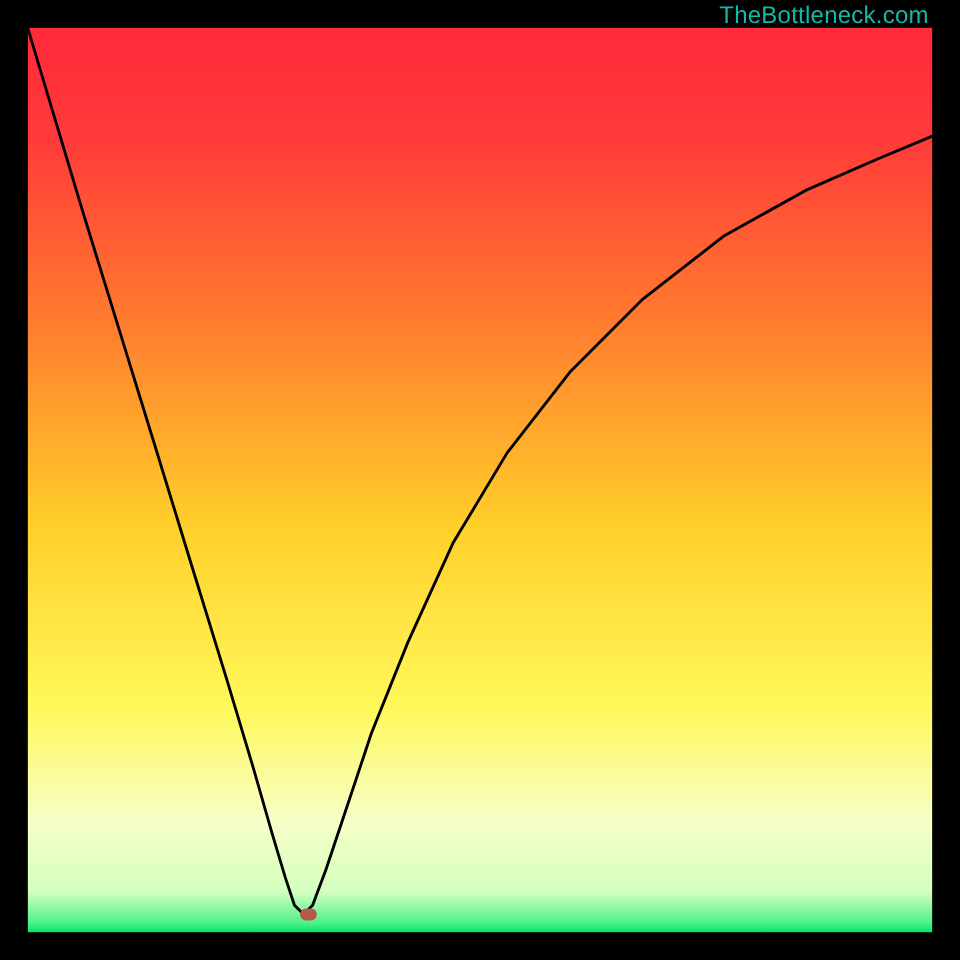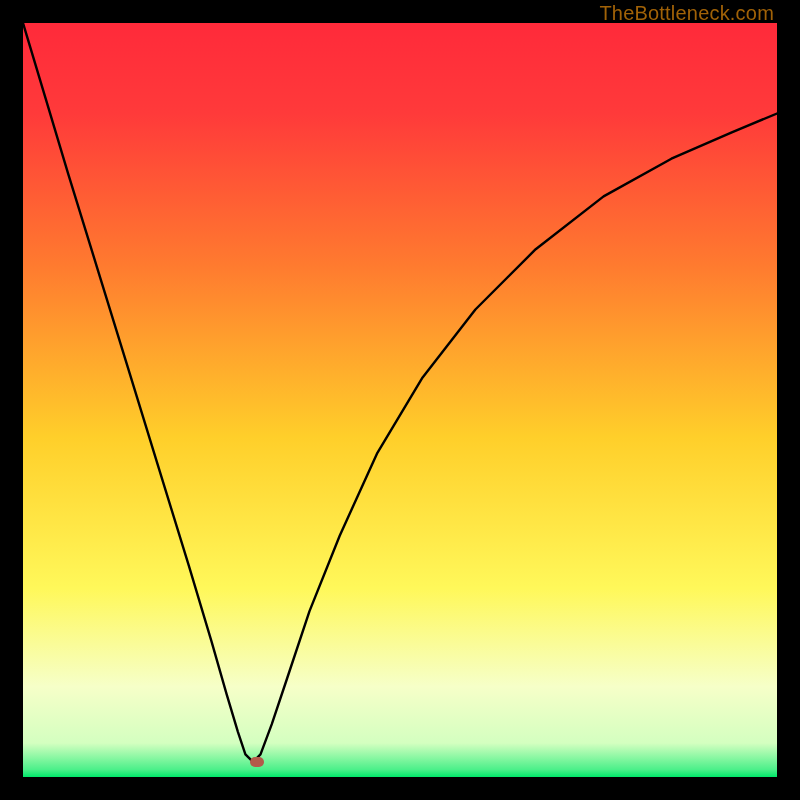--- a/index.html
+++ b/index.html
@@ -25,21 +25,21 @@
     top: 0;
     width: 754px;
     height: 754px;
   }
   .watermark {
     position: absolute;
     top: 2px;
     right: 26px;
     font-size: 20px;
     font-weight: 500;
-    color: #a16207;
+    color: #14b8a6;
     letter-spacing: 0.2px;
     user-select: none;
   }
   .marker {
     position: absolute;
     width: 14px;
     height: 10px;
     background: #b35a4a;
     border-radius: 5px;
     transform: translate(-50%, -50%);

